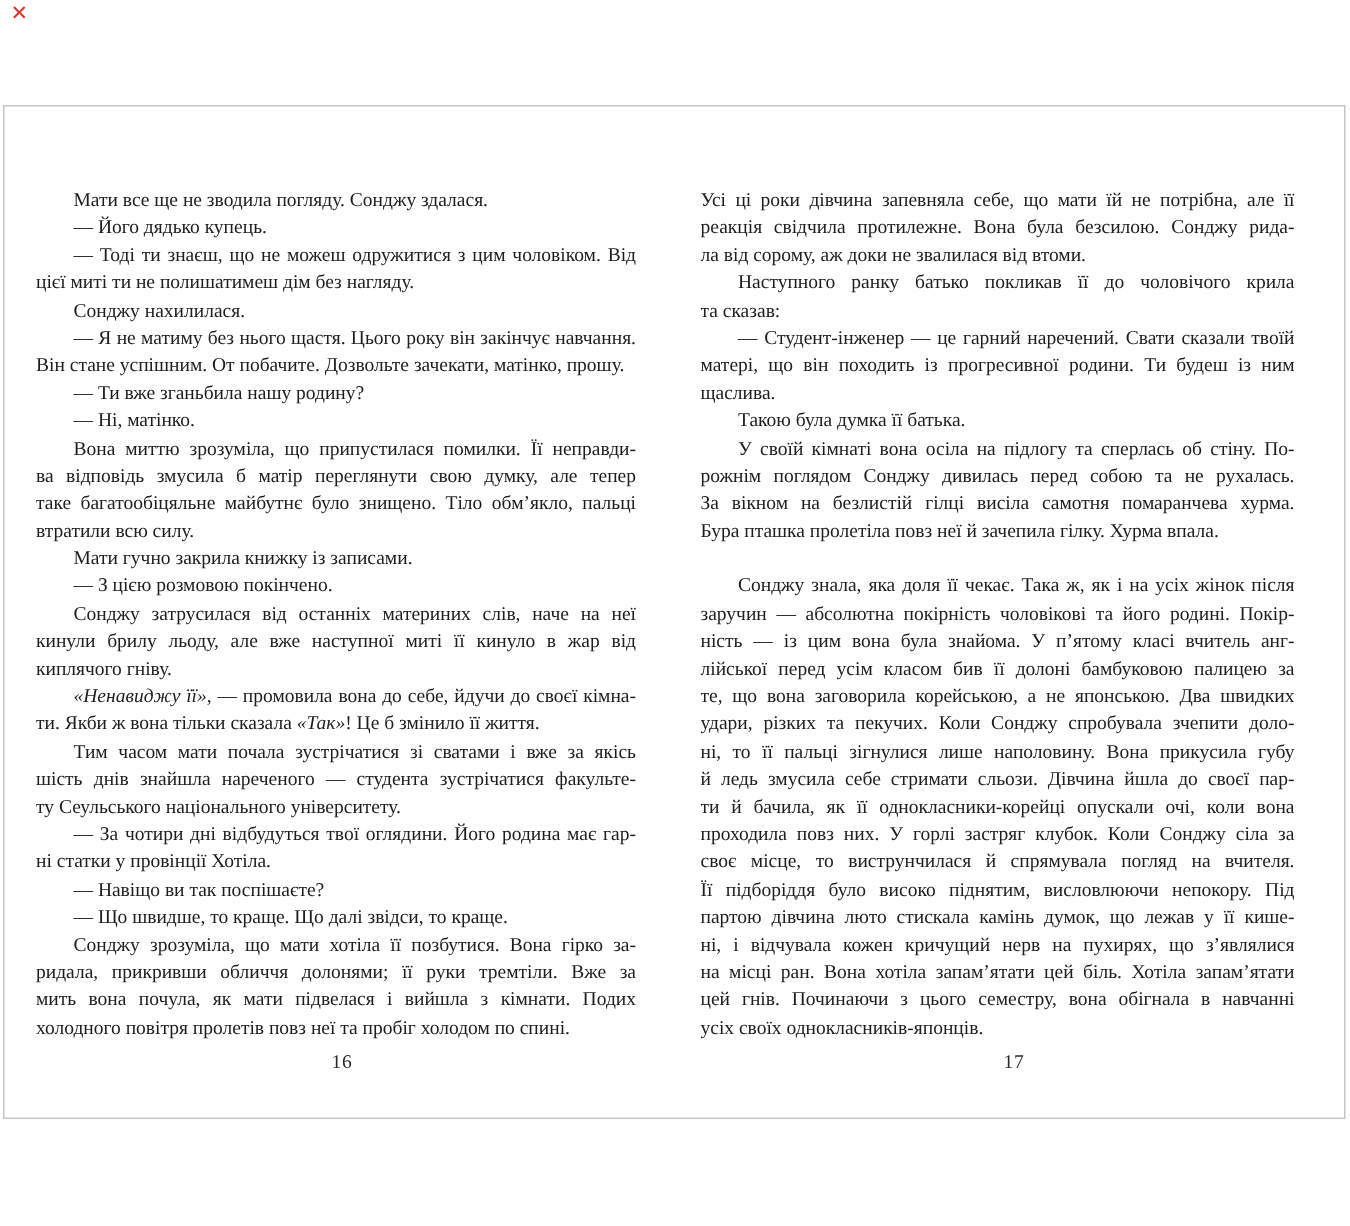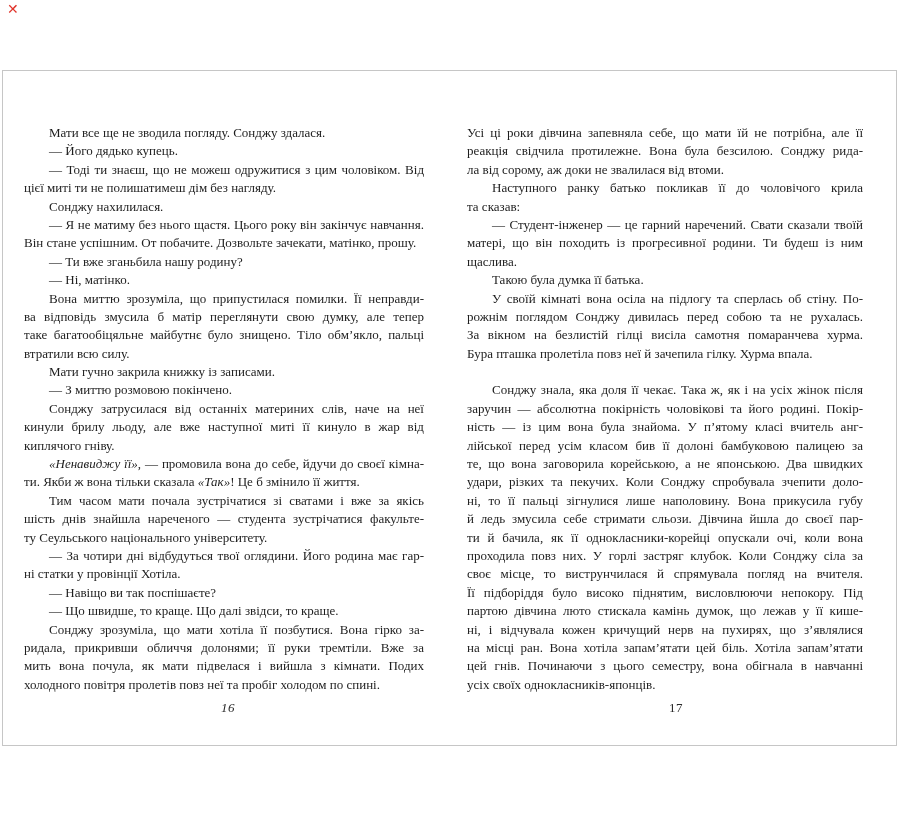--- a/index.html
+++ b/index.html
@@ -43,21 +43,21 @@
   .line.indent { text-indent: 25px; }
   .line.end { text-align-last: left; word-spacing: normal; }
   .line.blank { }
   .line i { }
 
   .pagenum {
     position: absolute; top: 700px;
     font-size: 13px; color: #2a2a2a;
     text-align: center; letter-spacing: 0.5px;
   }
-  .pagenum.left  { left: 40px;  width: 400px; transform: translateX(-12px); font-style: italic; }
+  .pagenum.left  { left: 40px;  width: 400px; transform: translateX(-12px); }
   .pagenum.right { left: 497px; width: 396px; transform: translateX(-19px); }
 </style>
 </head>
 <body>
 
 <div class="stage">
 
   <span class="close-x">✕</span>
 
   <div class="frame"></div>
@@ -70,21 +70,21 @@
       <div class="line indent end">Сонджу нахилилася.</div>
       <div class="line indent">— Я не матиму без нього щастя. Цього року він закінчує навчання.</div>
       <div class="line end">Він стане успішним. От побачите. Дозвольте зачекати, матінко, прошу.</div>
       <div class="line indent end">— Ти вже зганьбила нашу родину?</div>
       <div class="line indent end">— Ні, матінко.</div>
       <div class="line indent">Вона миттю зрозуміла, що припустилася помилки. Її неправди-</div>
       <div class="line">ва відповідь змусила б матір переглянути свою думку, але тепер</div>
       <div class="line">таке багатообіцяльне майбутнє було знищено. Тіло обм’якло, пальці</div>
       <div class="line end">втратили всю силу.</div>
       <div class="line indent end">Мати гучно закрила книжку із записами.</div>
-      <div class="line indent end">— З миттю розмовою покінчено.</div>
+      <div class="line indent end">— З цією розмовою покінчено.</div>
       <div class="line indent">Сонджу затрусилася від останніх материних слів, наче на неї</div>
       <div class="line">кинули брилу льоду, але вже наступної миті її кинуло в жар від</div>
       <div class="line end">киплячого гніву.</div>
       <div class="line indent"><i>«Ненавиджу її»</i><span>, — промовила вона до себе, йдучи до своєї кімна-</span></div>
       <div class="line end"><span>ти. Якби ж вона тільки сказала </span><i>«Так»</i><span>! Це б змінило її життя.</span></div>
       <div class="line indent">Тим часом мати почала зустрічатися зі сватами і вже за якісь</div>
       <div class="line">шість днів знайшла нареченого — студента зустрічатися факульте-</div>
       <div class="line end">ту Сеульського національного університету.</div>
       <div class="line indent">— За чотири дні відбудуться твої оглядини. Його родина має гар-</div>
       <div class="line end">ні статки у провінції Хотіла.</div>

